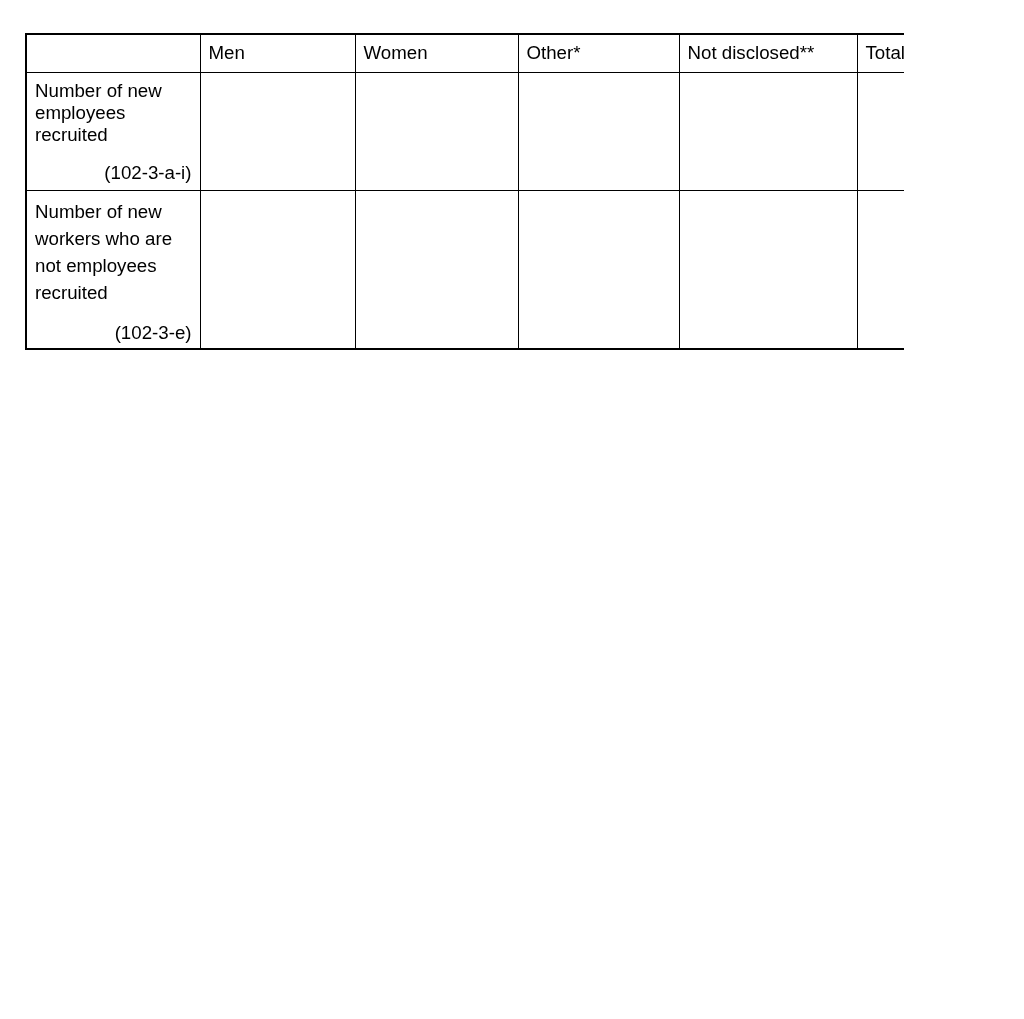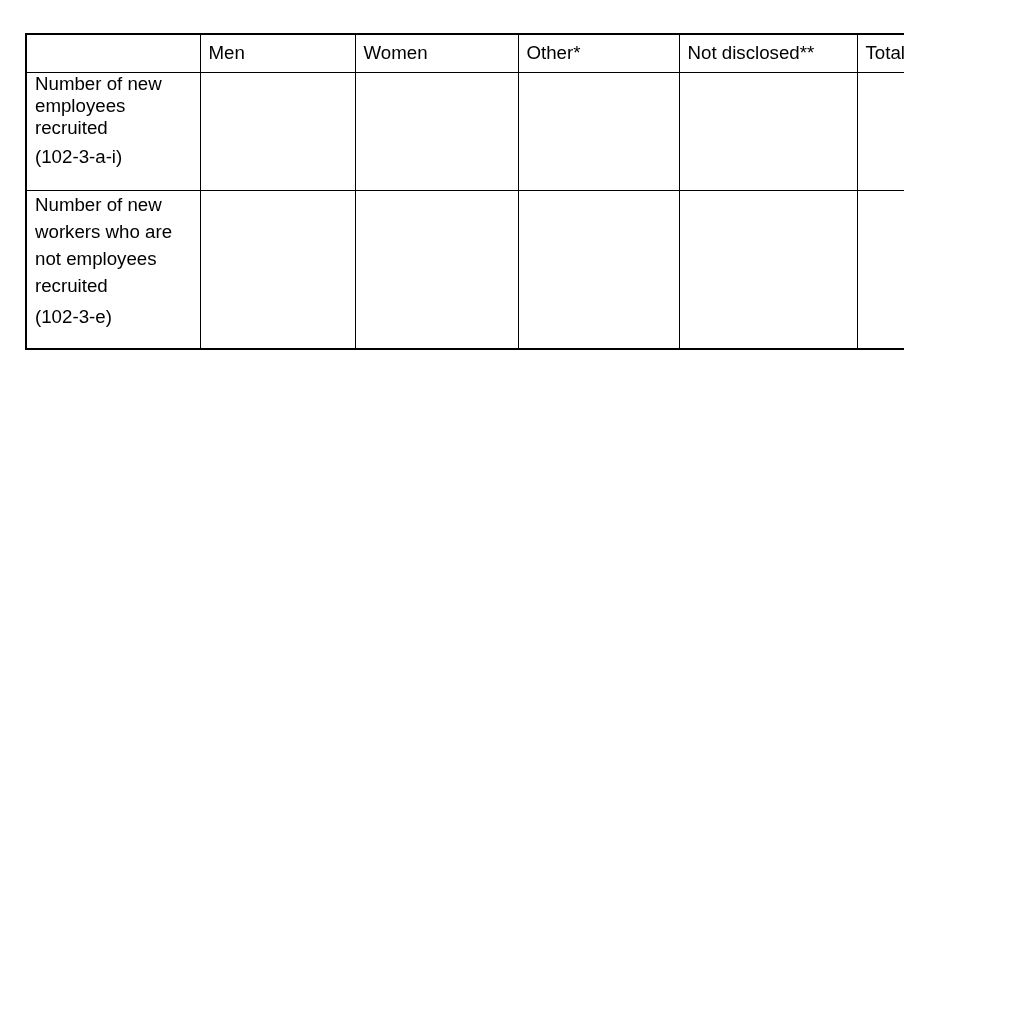--- a/index.html
+++ b/index.html
@@ -34,24 +34,24 @@
     padding: 0 8px;
     overflow: hidden;
   }
   thead th {
     height: 38px;
     vertical-align: middle;
     line-height: 22px;
     white-space: nowrap;
   }
   tbody td { vertical-align: top; }
-  .label-cell { padding-top: 0; }
+  .label-cell { padding-top: 7px; }
   .row-label { line-height: 27px; }
   tr.row-0 .row-label { line-height: 22px; }
-  .row-code { line-height: 22px; margin-top: 7px; white-space: nowrap; }
+  .row-code { line-height: 22px; margin-top: 16px; white-space: nowrap; text-align: right; }
   
   tbody tr.row-0 { height: 118px; }
   tbody tr.row-1 { height: 159px; }
   tbody tr.row-2 { height: 157px; }
   tbody tr.row-3 { height: 178px; }
   tbody tr.row-4 { height: 129px; }
   tbody tr.row-5 { height: 181px; }
 </style>
 </head>
 <body>

